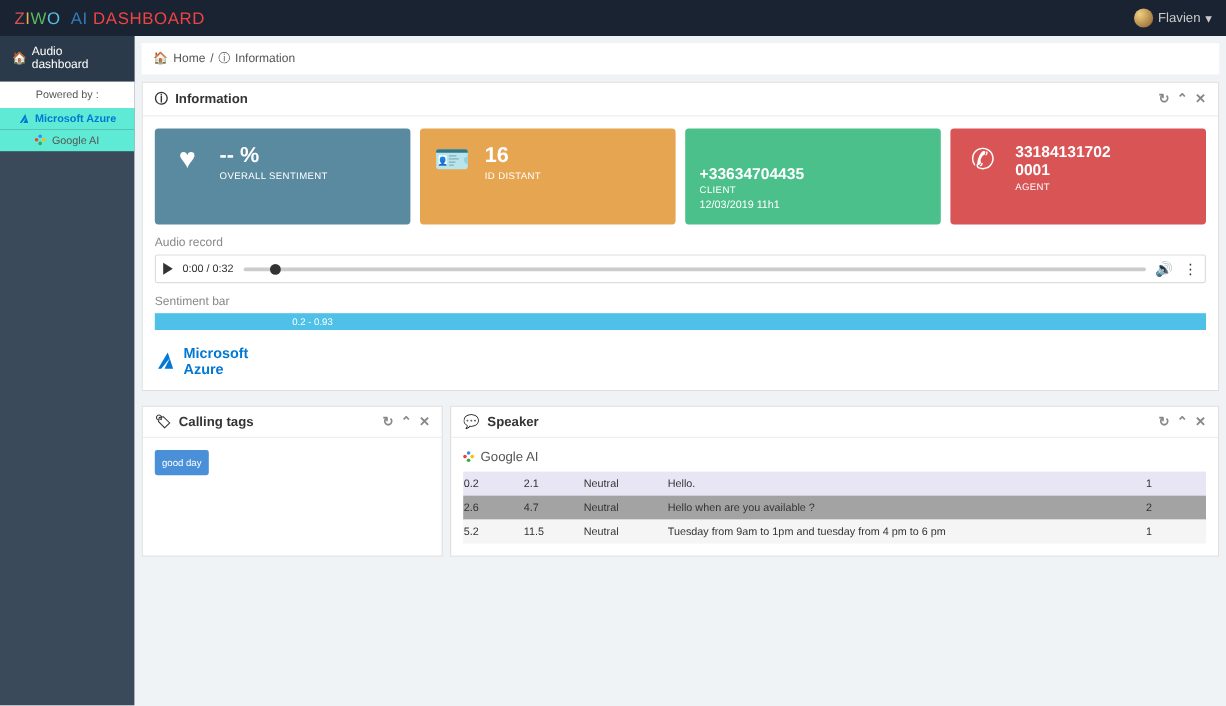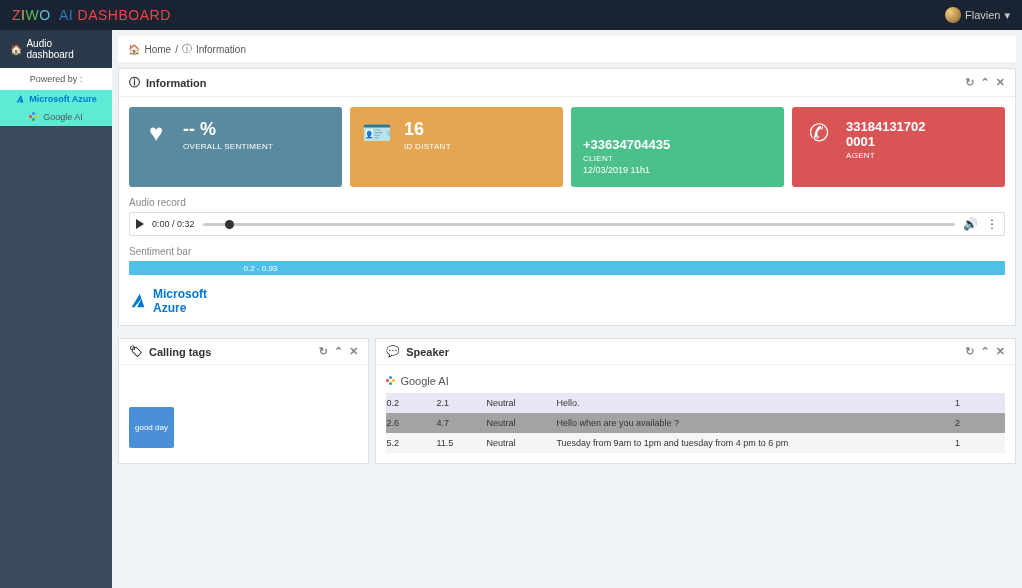--- a/index.html
+++ b/index.html
@@ -55,21 +55,21 @@
 .sent-bar{ height:14px; background:#4fc0e8; display:flex; font-size:8px; color:#fff;}
 .sent-bar .seg{ display:flex; align-items:center; justify-content:center;}
 .seg1{width:30%;}
 .seg2{flex:1;}
 .azure-badge{ display:flex; align-items:center; gap:6px; margin-top:12px;}
 .azure-badge .atxt{ color:#0078d4; font-weight:600; font-size:12px;}
 .azure-badge svg{width:18px;height:18px;}
 .row2{ display:flex; gap:6px; margin-top:6px;}
 .col-s{ width:28%;}
 .col-l{ flex:1;}
-.tag{ display:inline-block; background:#4a90d9; color:#fff; font-size:8px; padding:16px 6px; border-radius:2px; cursor:pointer;margin-top:32px;}
+.tag{ display:inline-block; background:#4a90d9; color:#fff; font-size:8px; padding:6px 6px; border-radius:2px; cursor:pointer;}
 .sp-head{display:flex; gap:10px; color:#888; font-size:9px; font-weight:600; padding:4px 0; border-bottom:1px solid #eee;}
 .sp-row{display:flex; gap:10px; font-size:9px; padding:5px 0;}
 .sp-row.purple{background:#e8e6f5;}
 .sp-row.green{background:#a3a3a3;}
 .sp-row.grey{background:#f5f5f5;}
 .colA{width:40px;}
 .colB{width:40px;}
 .colC{width:60px;}
 .colD{flex:1;}
 .colE{width:50px;}

